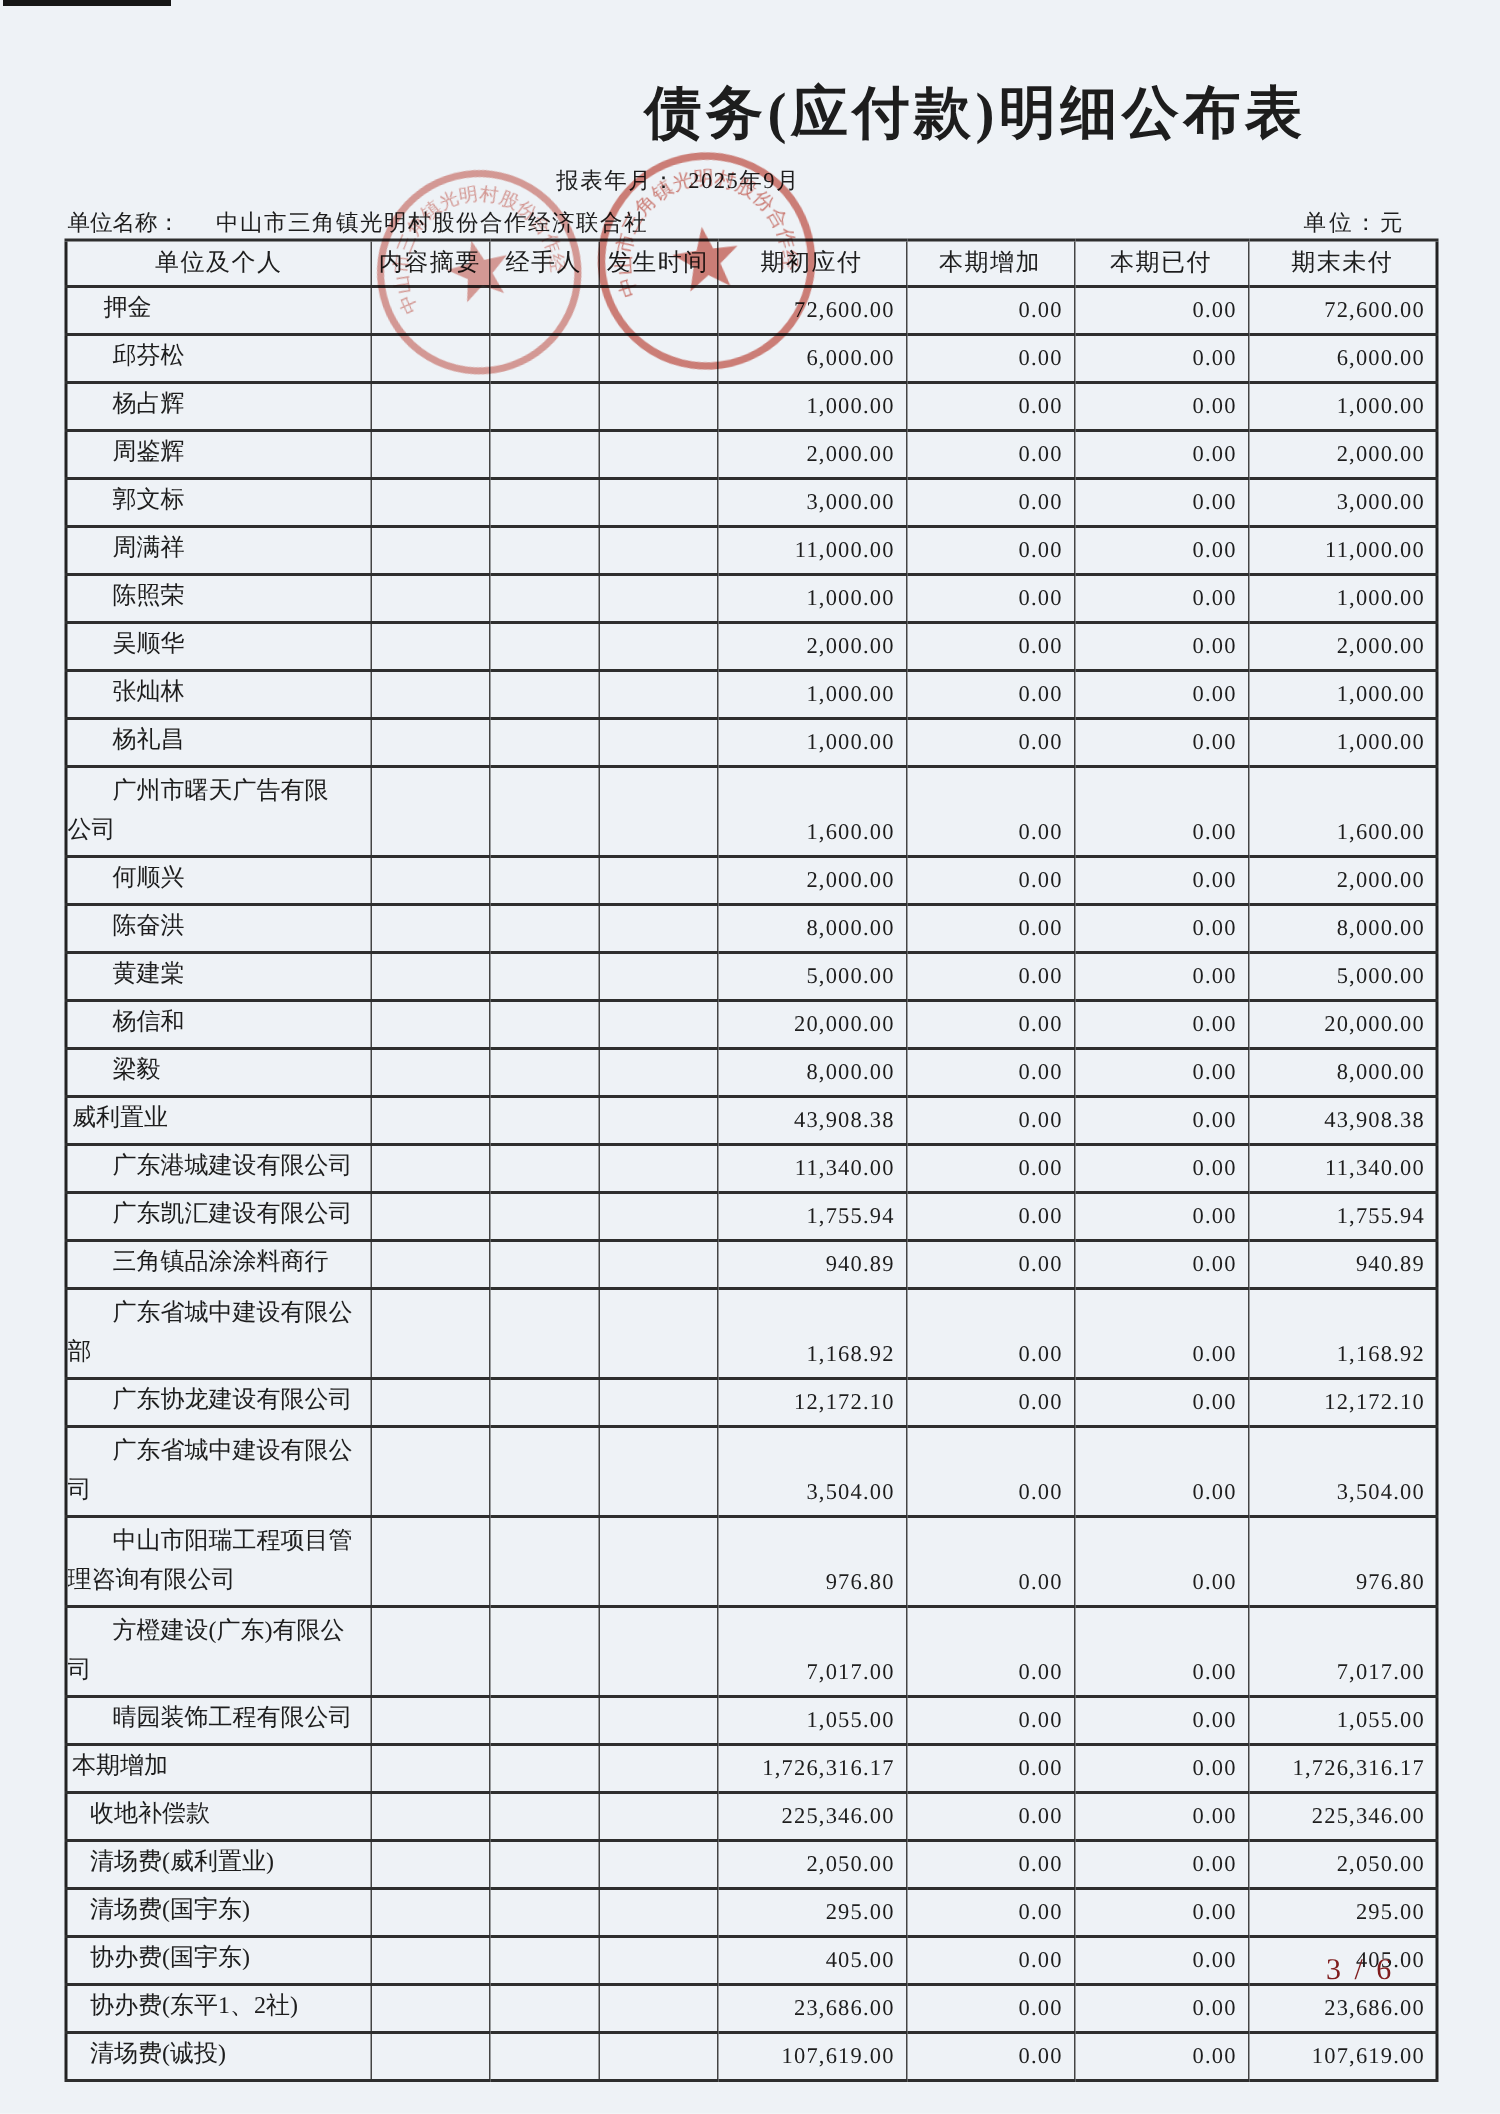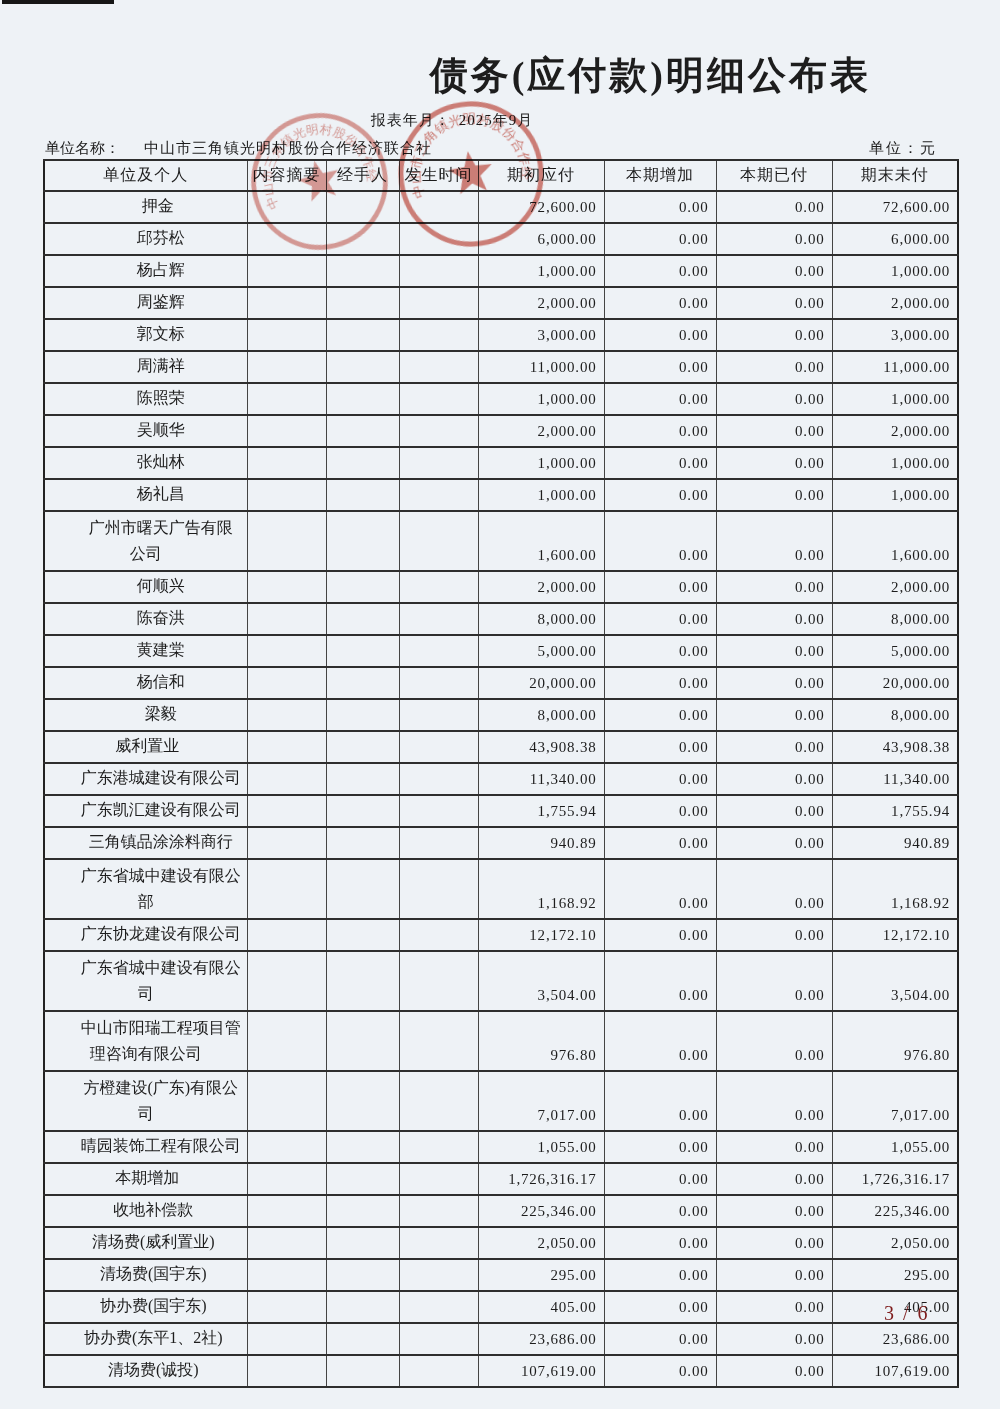--- a/index.html
+++ b/index.html
@@ -33,21 +33,21 @@
   .debt th,.debt td{
     border-left:1px solid #444;border-right:1px solid #444;
     border-top:2px solid #2e2e2e;border-bottom:2px solid #2e2e2e;
     padding:0;overflow:hidden;
   }
   .debt th{height:29px;font-weight:normal;font-size:16px;text-align:center;letter-spacing:1px;}
   .debt td{height:26px;font-size:16px;}
   .debt tr.tall td{height:54px;}
   .debt td.name{
     vertical-align:bottom;padding-bottom:3px;
-    white-space:pre-line;line-height:26px;text-align:center;
+    white-space:pre-line;line-height:26px;text-align:left;
   }
   .debt td.num{
     vertical-align:bottom;padding-bottom:4px;padding-right:7px;
     text-align:right;font-size:15px;letter-spacing:0.8px;line-height:22px;
   }
   .ind0{text-indent:3px;}
   .ind1{text-indent:15px;}
   .ind2{text-indent:24px;}
   .ind3{text-indent:30px;}
   .stamp{

